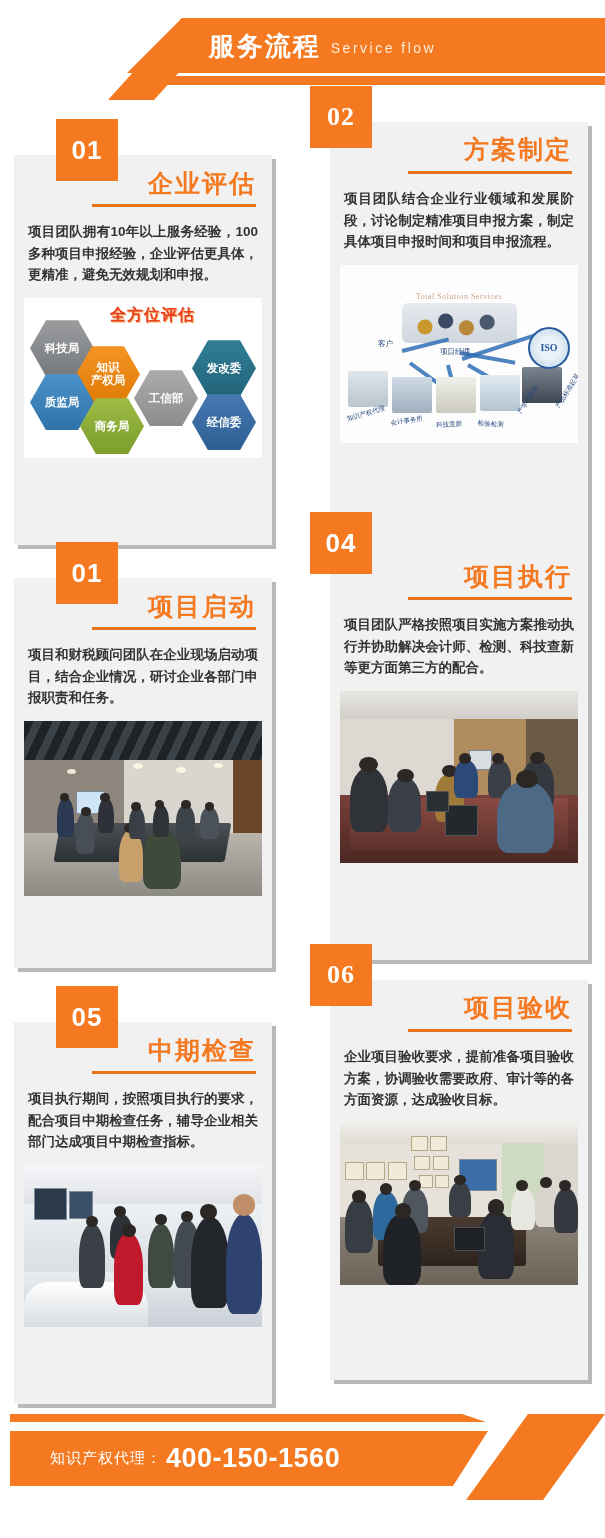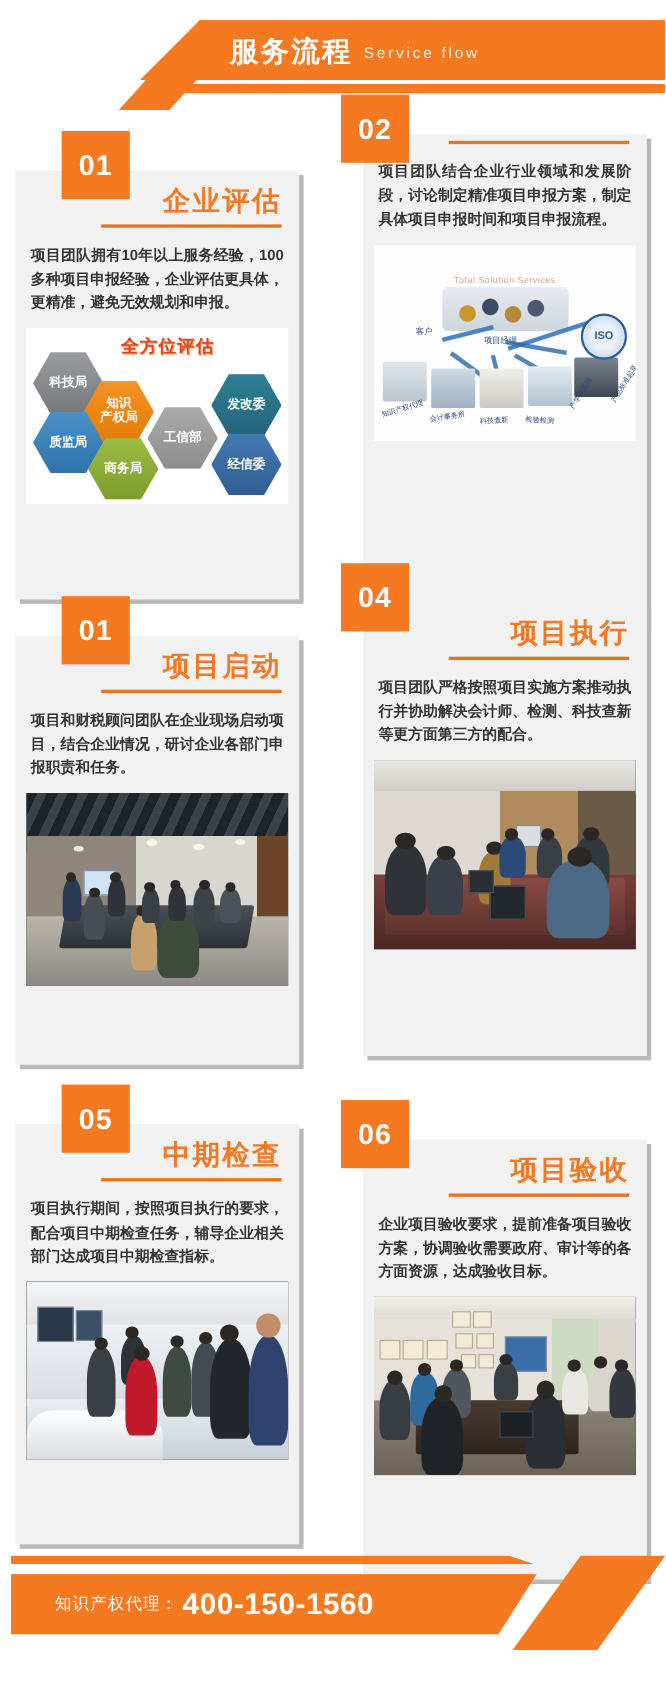--- a/index.html
+++ b/index.html
@@ -244,22 +244,23 @@
         </div>
       <div class="hex" style="left:56px; top:100px;background:linear-gradient(#9cbc44,#7d9d2d);">
           <span>商务局</span>
         </div>
       <div class="hex" style="left:168px;top:96px; background:linear-gradient(#4579b1,#2f5e93);">
           <span>经信委</span>
         </div>
     </div>
   </div>
 
-  <div class="card col-right" style="top:122px;height:448px;">
+  <div class="card col-right" style="top:122px;height:448px;font-family:Liberation Serif, serif;">
     <div class="badge">02</div>
+    <div class="card-title">方案制定</div>
     <div class="title-rule" style="width:164px;"></div>
     <div class="card-body">项目团队结合企业行业领域和发展阶段，讨论制定精准项目申报方案，制定具体项目申报时间和项目申报流程。</div>
 
     <div class="oss">
       <div class="oss-sub">Total Solution Services</div>
       <div class="oss-hero"></div>
 
       <div class="oss-arrow" style="left:62px;  top:84px; width:48px; transform:rotate(-14deg);"></div>
       <div class="oss-arrow" style="left:120px; top:86px; width:56px; transform:rotate(10deg);"></div>
       <div class="oss-arrow" style="left:122px; top:92px; width:88px; transform:rotate(-18deg);"></div>
@@ -374,21 +375,21 @@
       <div class="ph-head" style="left:55%; top:30%; width:5%;  height:7%;"></div>
       <div class="ph-person" style="left:63%; top:34%; width:11%; height:42%; background:#444a52;"></div>
       <div class="ph-head" style="left:66%; top:28%; width:5%;  height:7%;"></div>
       <div class="ph-person" style="left:70%; top:32%; width:16%; height:56%; background:#23272b;"></div>
       <div class="ph-head" style="left:74%; top:24%; width:7%;  height:10%;"></div>
       <div class="ph-person" style="left:85%; top:30%; width:15%; height:62%; background:#2f4370;"></div>
       <div class="ph-head" style="left:88%; top:18%; width:9%;  height:13%; background:#c08f6a;"></div>
     </div>
   </div>
 
-  <div class="card col-right" style="top:1036px;height:400px;">
+  <div class="card col-right" style="top:980px;height:400px;font-family:Liberation Serif, serif;">
     <div class="badge">06</div>
     <div class="card-title">项目验收</div>
     <div class="title-rule" style="width:164px;"></div>
     <div class="card-body">企业项目验收要求，提前准备项目验收方案，协调验收需要政府、审计等的各方面资源，达成验收目标。</div>
     <div class="photo" style="height:162px;">
       <div class="ph-ceiling" style="height:14%; background:linear-gradient(#f0eee9,#ddd9d2);"></div>
       <div class="ph-wall" style="top:12%; height:48%; background:linear-gradient(90deg,#e6e2da 0 68%,#cfdac2 68% 86%,#ddd8cf 86% 100%);"></div>
       <div class="ph-floor" style="height:42%; background:linear-gradient(#8d857a,#6b6258);"></div>
       <div class="ph-frame" style="left:30%; top:8%;  width:7%;  height:9%;"></div>
       <div class="ph-frame" style="left:38%; top:8%;  width:7%;  height:9%;"></div>

